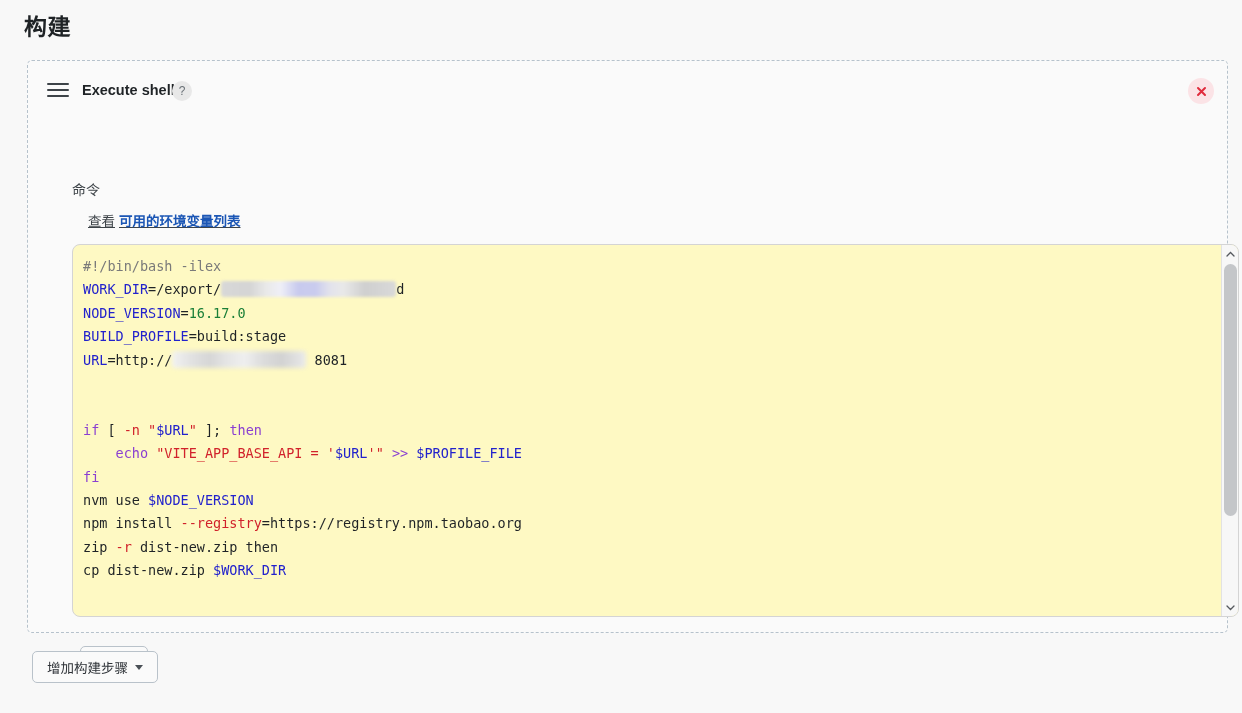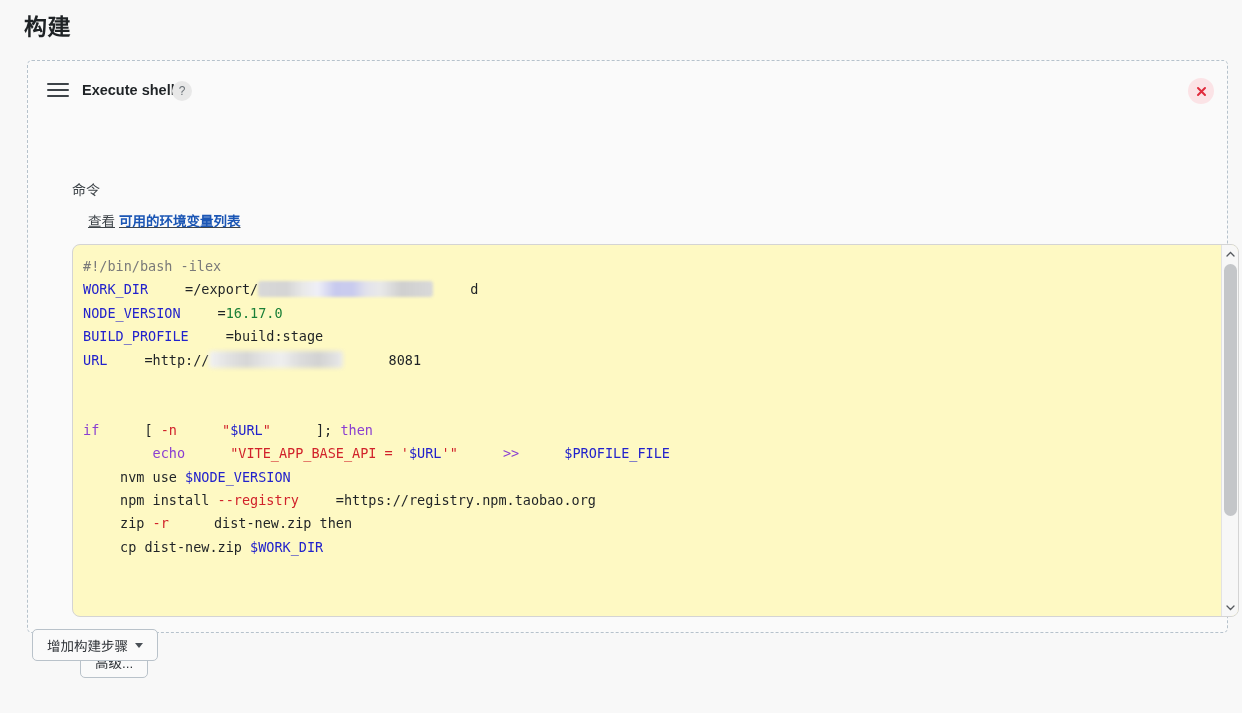--- a/index.html
+++ b/index.html
@@ -137,21 +137,21 @@
     white-space: pre;
     color: #1f2326;
     height: 23.4px;
   }
   .tok-comment { color: #7a7a7a; }
   .tok-var     { color: #2222cc; }
   .tok-num     { color: #1a7f37; }
   .tok-kw      { color: #8a3fd1; }
   .tok-str     { color: #d1222b; }
   .tok-op      { color: #8a3fd1; }
-  .tok-plain   { color: #1f2326; margin-left: 37px; }
+  .tok-plain   { color: #1f2326; }
   .tok-flag    { color: #d1222b; }
 
   .redact {
     display: inline-block;
     vertical-align: -3px;
     border-radius: 3px;
   }
   .redact-path {
     width: 175px; height: 16px;
     background: linear-gradient(90deg,
@@ -208,21 +208,21 @@
   }
 
   .advanced-button {
     position: absolute;
     left: 52px; top: 585px;
     height: 32px;
   }
 
   .add-step-button {
     position: absolute;
-    left: 32px; top: 629px;
+    left: 32px; top: 651px;
     height: 32px;
     display: flex;
     align-items: center;
     gap: 7px;
   }
   .caret {
     width: 0; height: 0;
     border-left: 4.5px solid transparent;
     border-right: 4.5px solid transparent;
     border-top: 5px solid #4a5056;
@@ -266,20 +266,21 @@
       <div class="code-scroll">
         <div class="code-line"><span class="tok-comment">#!/bin/bash -ilex</span></div>
         <div class="code-line"><span class="tok-var">WORK_DIR</span><span class="tok-plain">=/export/</span><span class="redact redact-path"></span><span class="tok-plain">d</span></div>
         <div class="code-line"><span class="tok-var">NODE_VERSION</span><span class="tok-plain">=</span><span class="tok-num">16.17.0</span></div>
         <div class="code-line"><span class="tok-var">BUILD_PROFILE</span><span class="tok-plain">=build:stage</span></div>
         <div class="code-line"><span class="tok-var">URL</span><span class="tok-plain">=http://</span><span class="redact redact-host"></span><span class="tok-plain"> 8081</span></div>
         <div class="code-line">&nbsp;</div>
         <div class="code-line">&nbsp;</div>
         <div class="code-line"><span class="tok-kw">if</span><span class="tok-plain"> [ </span><span class="tok-flag">-n</span><span class="tok-plain"> </span><span class="tok-str">"</span><span class="tok-var">$URL</span><span class="tok-str">"</span><span class="tok-plain"> ]; </span><span class="tok-kw">then</span></div>
         <div class="code-line"><span class="tok-plain">    </span><span class="tok-kw">echo</span><span class="tok-plain"> </span><span class="tok-str">"VITE_APP_BASE_API = '</span><span class="tok-var">$URL</span><span class="tok-str">'"</span><span class="tok-plain"> </span><span class="tok-op">&gt;&gt;</span><span class="tok-plain"> </span><span class="tok-var">$PROFILE_FILE</span></div>
+        <div class="code-line"><span class="tok-kw">fi</span></div>
         <div class="code-line"><span class="tok-plain">nvm use </span><span class="tok-var">$NODE_VERSION</span></div>
         <div class="code-line"><span class="tok-plain">npm install </span><span class="tok-flag">--registry</span><span class="tok-plain">=https://registry.npm.taobao.org</span></div>
         <div class="code-line"><span class="tok-plain">zip </span><span class="tok-flag">-r</span><span class="tok-plain"> dist-new.zip then</span></div>
         <div class="code-line"><span class="tok-plain">cp dist-new.zip </span><span class="tok-var">$WORK_DIR</span></div>
       </div>
 
       <div class="scrollbar">
         <div class="sb-arrow up">
           <svg width="9" height="6" viewBox="0 0 9 6">
             <path d="M1 5 L4.5 1.5 L8 5" stroke="#55595e" stroke-width="1.3" fill="none" stroke-linecap="round"></path>

